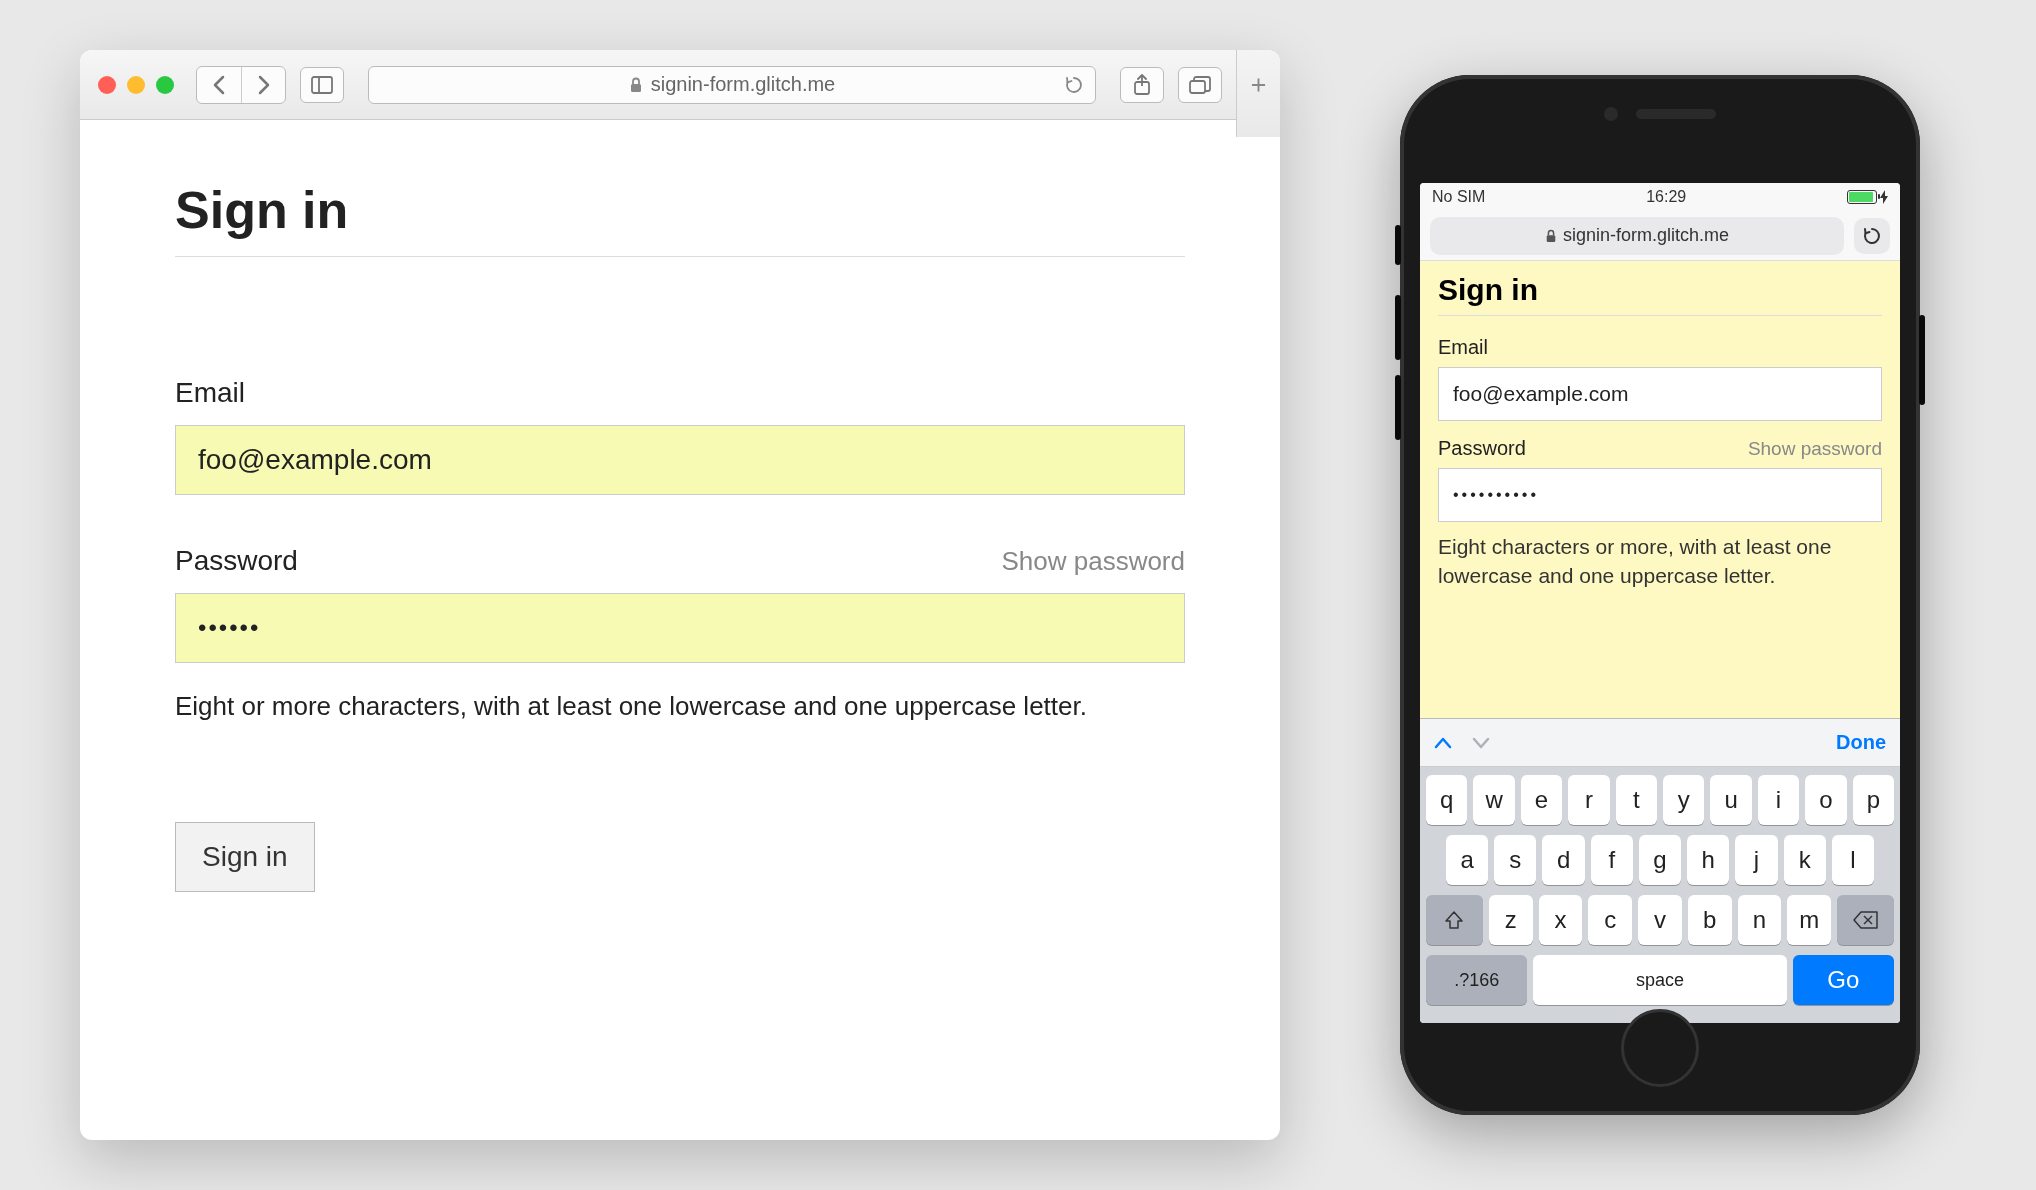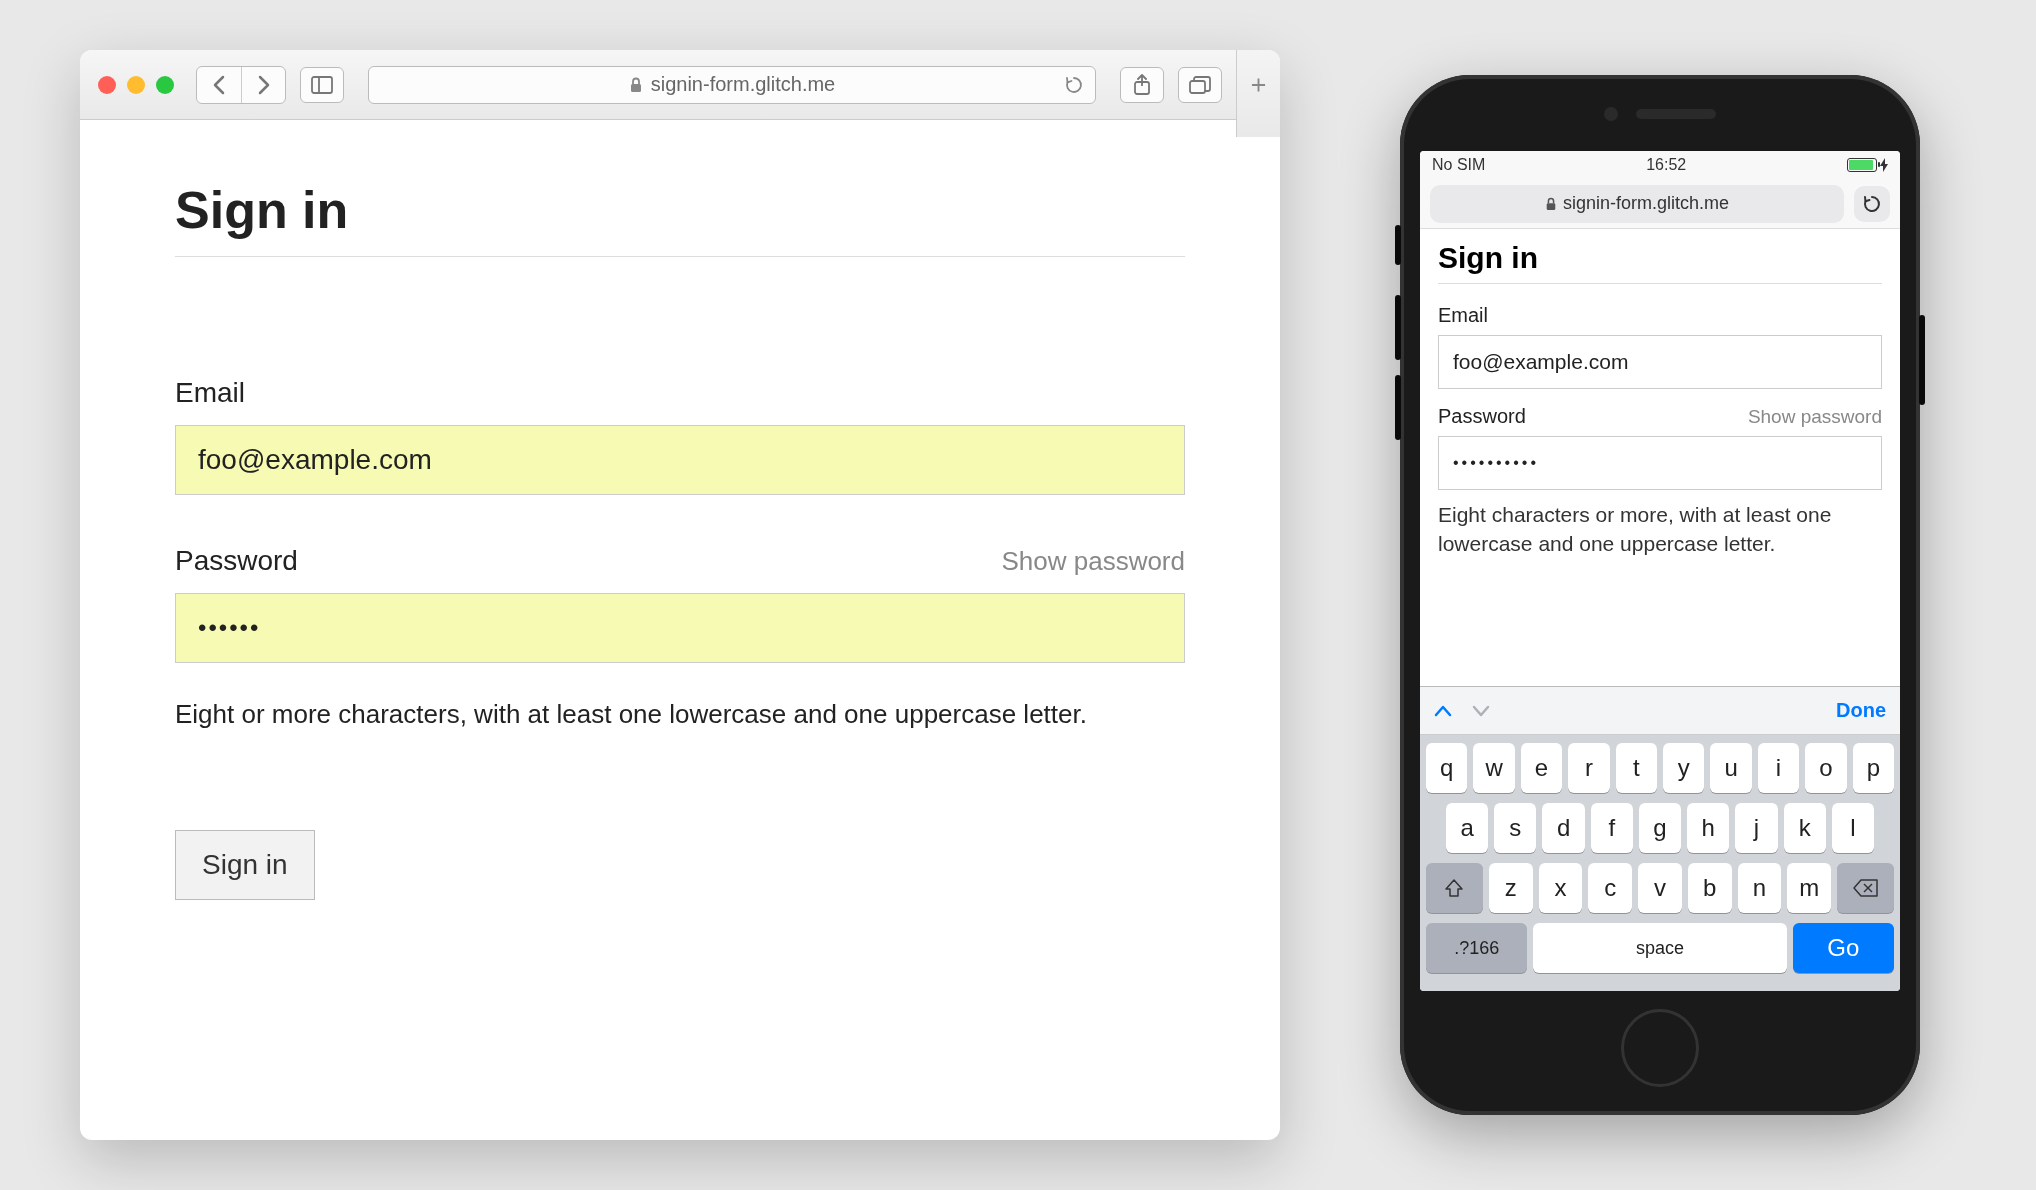--- a/index.html
+++ b/index.html
@@ -174,21 +174,21 @@
     }
     
     .password-dots {
       font-size: 24px;
       letter-spacing: 2px;
     }
     
     .hint-text {
       font-size: 26px;
       color: #222;
-      margin-top: 36px;
+      margin-top: 28px;
     }
     
     .submit-btn {
       margin-top: 50px;
       padding: 18px 26px;
       font-size: 28px;
       border: 1px solid #bbb;
       background: #f2f2f2;
       color: #333;
       cursor: pointer;
@@ -234,22 +234,22 @@
     .iphone-speaker {
       width: 80px;
       height: 10px;
       border-radius: 5px;
       background: #2a2a2a;
     }
     
     .iphone-screen {
       width: 100%;
       height: 840px;
-      background: #ffffff;
-      margin-top: 56px;
+      background: #fef9c3;
+      margin-top: 88px;
       border-radius: 4px;
       overflow: hidden;
       display: flex;
       flex-direction: column;
     }
     
     .iphone-home {
       position: absolute;
       bottom: 28px;
       left: 50%;
@@ -547,21 +547,21 @@
   <div class="iphone-side-btn btn-power"></div>
 
   <div class="iphone-top">
     <div class="iphone-camera"></div>
     <div class="iphone-speaker"></div>
   </div>
 
   <div class="iphone-screen">
     <div class="ios-status">
       <span>No SIM</span>
-      <span>16:52</span>
+      <span>16:29</span>
       <span class="ios-battery">
         <span class="battery-icon">
             <span class="battery-fill"></span>
           </span>
         <svg width="8" height="14" viewBox="0 0 8 14">
             <path d="M5 0 L0 8 L3 8 L3 14 L8 6 L5 6 Z" fill="#333"></path>
           </svg>
       </span>
     </div>
 

